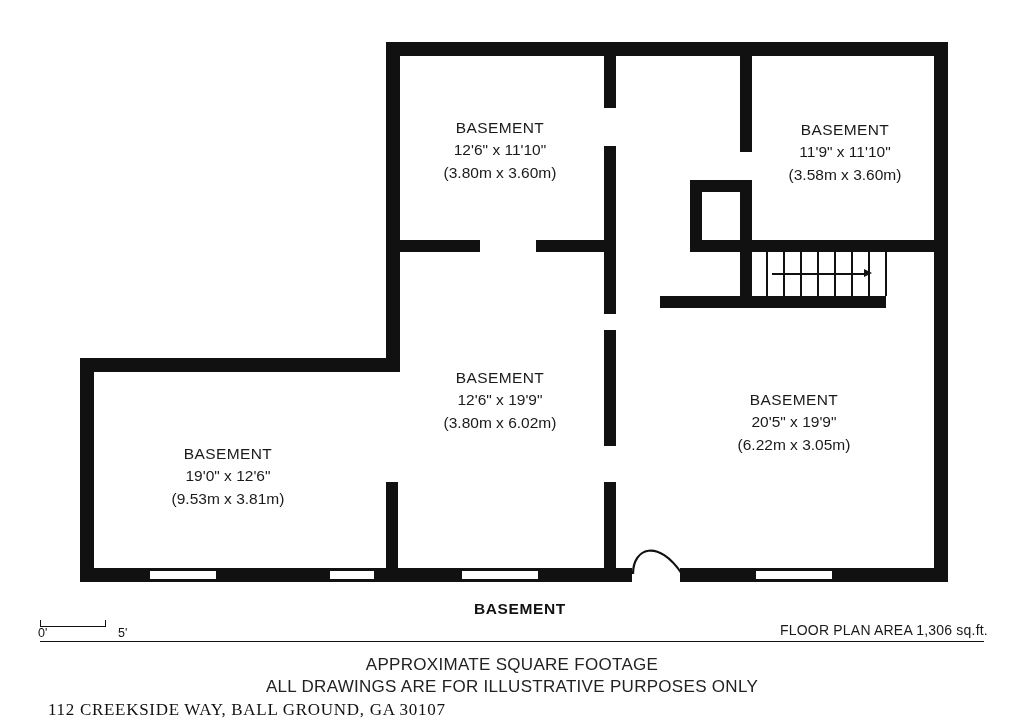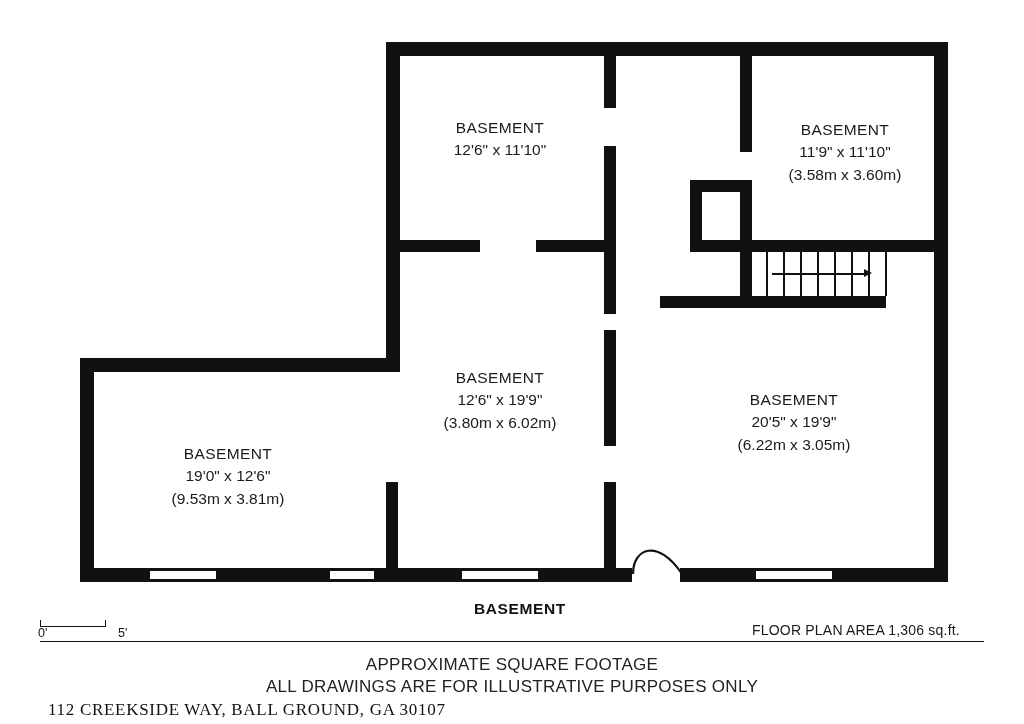--- a/index.html
+++ b/index.html
@@ -173,20 +173,21 @@
   <div class="stair-line" style="left:834px; top:252px; width:1.5px; height:44px;"></div>
   <div class="stair-line" style="left:851px; top:252px; width:1.5px; height:44px;"></div>
   <div class="stair-line" style="left:868px; top:252px; width:1.5px; height:44px;"></div>
   <div class="stair-line" style="left:885px; top:252px; width:1.5px; height:44px;"></div>
   <div class="arrow-shaft" style="left:772px; top:273px; width:92px;"></div>
   <div class="arrow-head" style="left:864px; top:269px;"></div>
 
   <div class="label" style="left:392px; top:117px; width:216px;">
     <span class="ln name">BASEMENT</span>
     <span class="ln">12'6" x 11'10"</span>
+    <span class="ln">(3.80m x 3.60m)</span>
   </div>
 
   <div class="label" style="left:737px; top:119px; width:216px;">
     <span class="ln name">BASEMENT</span>
     <span class="ln">11'9" x 11'10"</span>
     <span class="ln">(3.58m x 3.60m)</span>
   </div>
 
   <div class="label" style="left:392px; top:367px; width:216px;">
     <span class="ln name">BASEMENT</span>
@@ -201,21 +202,21 @@
   </div>
 
   <div class="label" style="left:120px; top:443px; width:216px;">
     <span class="ln name">BASEMENT</span>
     <span class="ln">19'0" x 12'6"</span>
     <span class="ln">(9.53m x 3.81m)</span>
   </div>
 
   <div class="footer-title" style="left:474px; top:600px;">BASEMENT</div>
 
-  <div class="area-text" style="left:752px; top:622px;">FLOOR PLAN AREA 1,306 sq.ft.</div>
+  <div class="area-text" style="left:780px; top:622px;">FLOOR PLAN AREA 1,306 sq.ft.</div>
 
   <div class="scalebar" style="left:40px; top:620px; width:80px; height:14px;">
     <div class="bar" style="left:0px; top:6px;"></div>
     <div class="tick" style="left:0px; top:0px;"></div>
     <div class="tick" style="left:65px; top:0px;"></div>
   </div>
   <div class="scale-lbl" style="left:38px; top:626px;">0'</div>
   <div class="scale-lbl" style="left:118px; top:626px;">5'</div>
 
   <div class="hr" style="left:40px; top:641px; width:944px;"></div>

